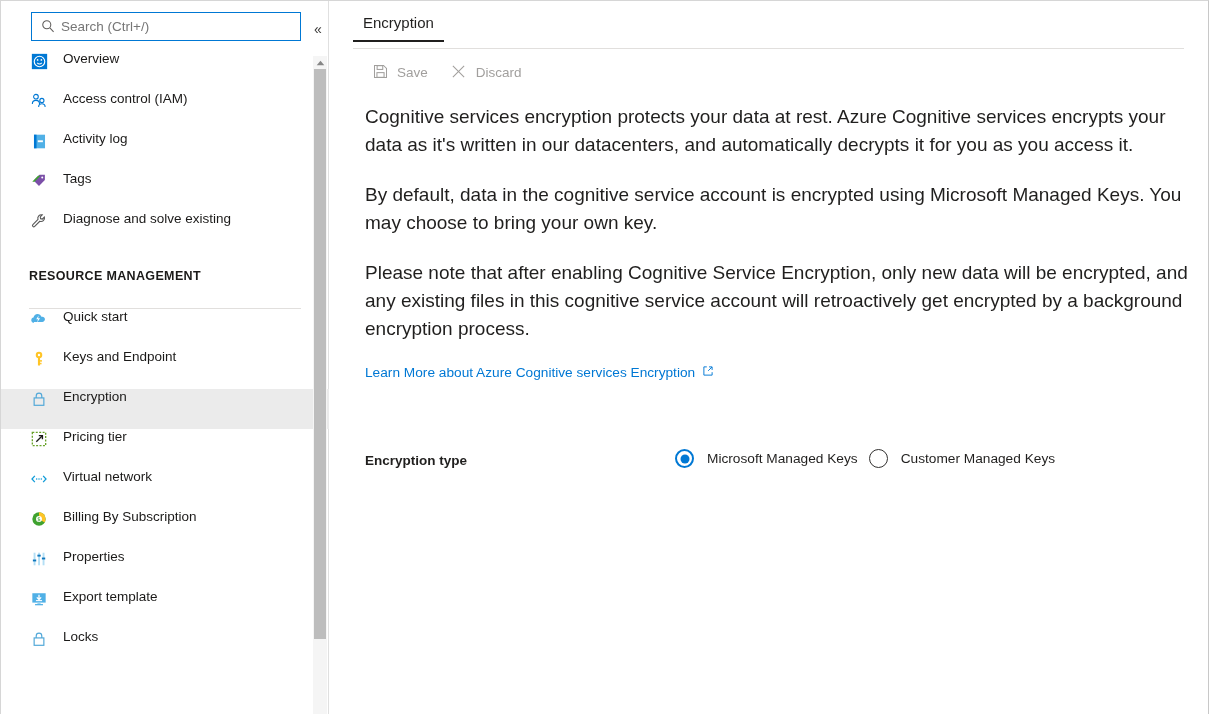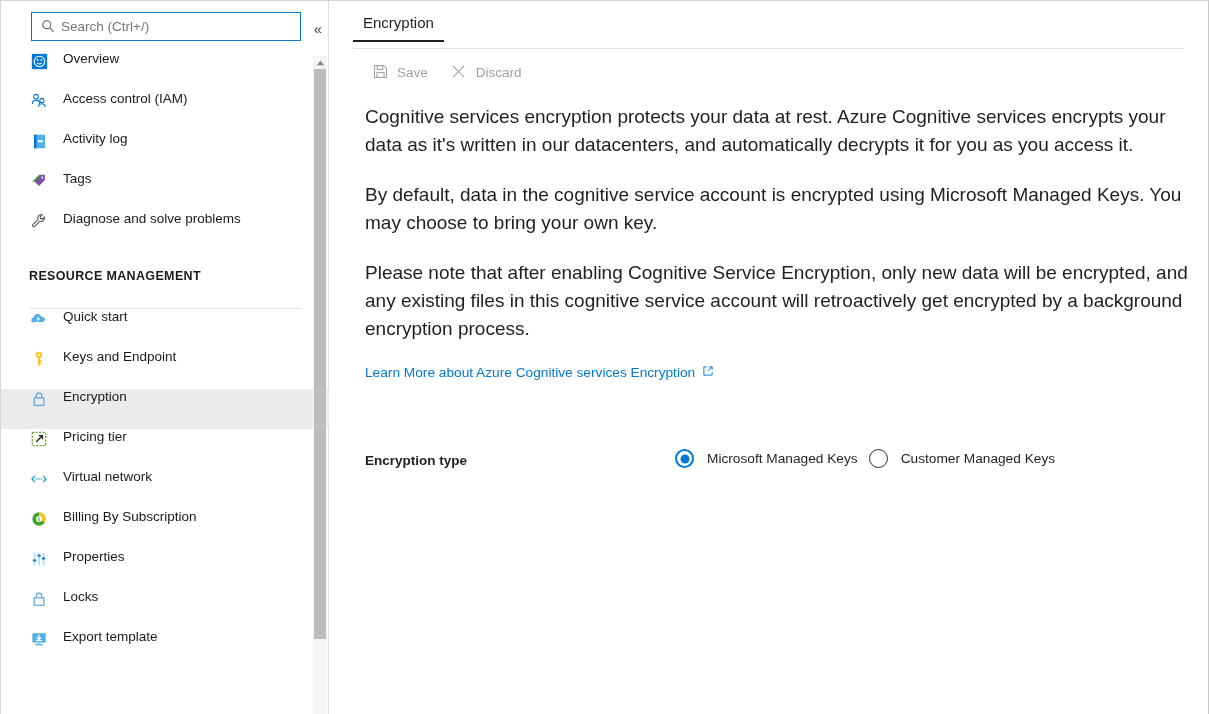--- a/index.html
+++ b/index.html
@@ -382,21 +382,21 @@
           </span>
           <span class="nav-label">Tags</span>
         </li>
 
         <li class="nav-item">
           <span class="nav-icon">
             <svg width="18" height="18" viewBox="0 0 20 20" fill="none" stroke="#5a5a5a" stroke-width="1.25">
               <path d="M13.6 3.2a3.9 3.9 0 0 0-4.7 5.1L3.2 14a1.4 1.4 0 0 0 2 2l5.7-5.7a3.9 3.9 0 0 0 5.1-4.7l-2.2 2.2-2-.4-.4-2z"></path>
             </svg>
           </span>
-          <span class="nav-label">Diagnose and solve problems</span>
+          <span class="nav-label">Diagnose and solve existing</span>
         </li>
       </ul>
 
       <div class="nav-section">
         <div class="nav-section-title">Resource management</div>
       </div>
       <div class="nav-divider"></div>
 
       <ul class="nav-list">
 
@@ -479,39 +479,39 @@
               <rect x="3.2" y="10.6" width="3.7" height="2.1" fill="#0f77bd"></rect>
               <rect x="8.2" y="5.2" width="3.7" height="2.1" fill="#0f77bd"></rect>
               <rect x="13.2" y="8.4" width="3.7" height="2.1" fill="#0f77bd"></rect>
             </svg>
           </span>
           <span class="nav-label">Properties</span>
         </li>
 
         <li class="nav-item">
           <span class="nav-icon">
-            <svg width="18" height="18" viewBox="0 0 20 20" fill="none" stroke="#50a7d8" stroke-width="1.3">
-              <rect x="4.6" y="8.8" width="10.8" height="8.2"></rect>
-              <path d="M6.9 8.8V6.6a3.1 3.1 0 0 1 6.2 0v2.2"></path>
-            </svg>
-          </span>
-          <span class="nav-label">Locks</span>
-        </li>
-
-        <li class="nav-item">
-          <span class="nav-icon">
             <svg width="18" height="18" viewBox="0 0 20 20">
               <rect x="2.6" y="3.6" width="14.8" height="10.4" fill="#50b0e6"></rect>
               <rect x="8.2" y="14" width="3.6" height="1.8" fill="#9ad3f0"></rect>
               <rect x="5.6" y="15.6" width="8.8" height="1.4" fill="#50b0e6"></rect>
               <path d="M10 5.4 v4.6 M7.6 8.2 L10 10.6 L12.4 8.2" stroke="#ffffff" stroke-width="1.4" fill="none"></path>
               <rect x="6.6" y="11.2" width="6.8" height="1.2" fill="#ffffff"></rect>
             </svg>
           </span>
           <span class="nav-label">Export template</span>
+        </li>
+
+        <li class="nav-item">
+          <span class="nav-icon">
+            <svg width="18" height="18" viewBox="0 0 20 20" fill="none" stroke="#50a7d8" stroke-width="1.3">
+              <rect x="4.6" y="8.8" width="10.8" height="8.2"></rect>
+              <path d="M6.9 8.8V6.6a3.1 3.1 0 0 1 6.2 0v2.2"></path>
+            </svg>
+          </span>
+          <span class="nav-label">Locks</span>
         </li>
       </ul>
     </div>
 
     <div class="vscroll">
       <div class="vscroll-up">
         <svg width="9" height="6" viewBox="0 0 10 6">
             <path d="M5 0.6 L9.2 5.4 L0.8 5.4 Z" fill="#868686"></path>
           </svg>
       </div>

